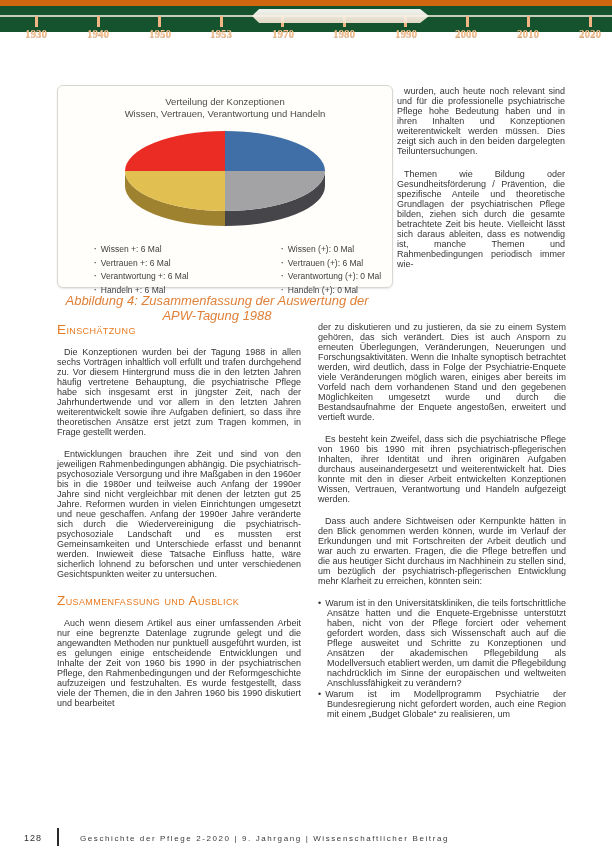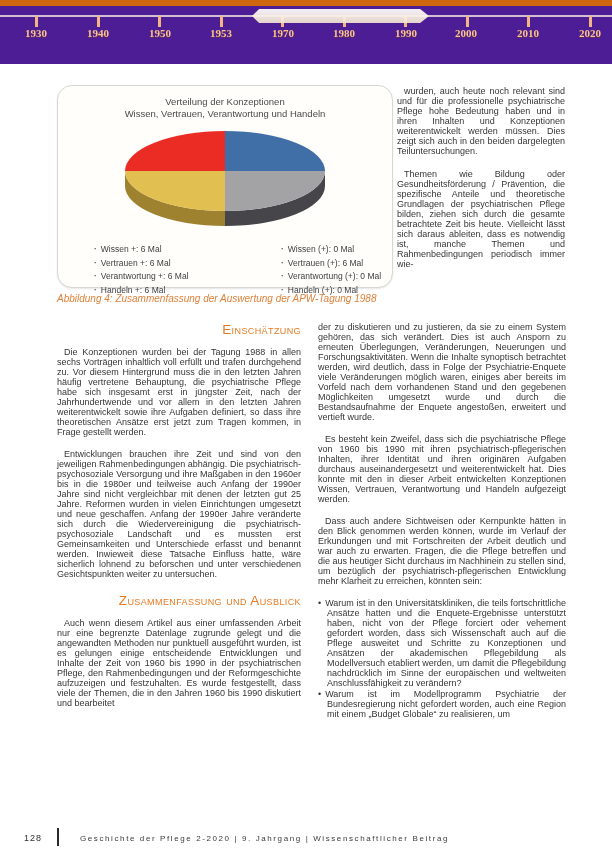--- a/index.html
+++ b/index.html
@@ -4,72 +4,72 @@
 <style>
   * { margin:0; padding:0; box-sizing:border-box; }
   html,body { background:#888; }
   .page {
     position:relative; width:612px; height:859px; margin:0 auto;
     background:#ffffff; overflow:hidden;
     font-family:"Liberation Sans", sans-serif; color:#353535;
   }
 
   
-  .banner { position:absolute; left:0; top:0; width:612px; height:64px; background:#4c1d95; }
+  .banner { position:absolute; left:0; top:0; width:612px; height:32px; background:#14532d; }
   .banner-topstrip { position:absolute; left:0; top:0; width:612px; height:6px; background:#cf6610; }
   .timeline-axis { position:absolute; left:0; top:15px; width:612px; height:2px; background:rgba(255,245,230,0.75); }
   .timeline-tick { position:absolute; top:16px; width:3px; height:11px; background:#f2b583; }
   .year-label {
     position:absolute; top:27px; width:40px; text-align:center;
     font-family:"Liberation Serif", serif; font-weight:bold; font-size:11px;
     color:#f7c391; text-shadow:0 1px 0 rgba(140,60,0,0.45);
   }
   .timeline-highlight {
     position:absolute; left:252px; top:9px; width:177px; height:14px;
     background:linear-gradient(to bottom,#ffffff,#f2e2cf);
     border-radius:8px; opacity:0.93;
     clip-path:polygon(0 50%, 4% 0, 95% 0, 100% 50%, 95% 100%, 4% 100%);
   }
 
   
   .figure-panel {
     position:absolute; left:57px; top:85px; width:336px; height:203px;
-    background:#fffefa; border:1px solid #d8d8d2; border-radius:15px;
+    background:#fffefa; border:1px solid #d8d8d2; border-radius:6px;
     box-shadow:0 1px 2px rgba(0,0,0,0.10);
   }
   .figure-title {
     margin-top:10px; text-align:center; font-size:9.5px; line-height:12px; color:#4a4a4a;
   }
   .pie-wrap { width:220px; margin:3px auto 0 auto; }
   .legend { display:flex; padding:6px 0 0 36px;gap:35px; }
   .legend ul { list-style:none; }
   .legend ul:first-child { width:152px; }
   .legend li { font-size:8.5px; line-height:13.5px; color:#3d3d3d; }
   .legend li::before { content:"·"; font-weight:bold; margin-right:4px; color:#555; }
   .figure-caption {
     position:absolute; left:57px; top:293px; width:320px;
-    font-size:10px; font-style:italic; color:#e0813a;
+    font-size:13px; font-style:italic; color:#e0813a;text-align:center;
   }
 
   
   .body-text p, .body-text li {
     font-size:9px; line-height:10px; text-align:justify; color:#353535;
     hyphens:auto; -webkit-hyphens:auto;
   }
   .body-text p { text-indent:7px; margin-bottom:12px; }
   .intro-col { position:absolute; left:397px; top:86px; width:168px; }
   .intro-col p { margin-bottom:13px; }
 
   .left-col  { position:absolute; left:57px;  top:318px; width:244px; }
   .right-col { position:absolute; left:318px; top:322px; width:248px; }
   .right-col p.cont { text-indent:0; }
 
   .section-heading {
     font-variant:small-caps; color:#e87a22; font-size:13.5px; letter-spacing:0.4px;
-    margin:4px 0 10px 0; font-weight:normal;text-align:right;
+    margin:4px 0 10px 0; font-weight:normal;
   }
   .left-col .section-heading.second { margin-top:14px; }
 
   .question-list { list-style:none; }
   .question-list li { padding-left:9px; text-indent:-9px; margin-bottom:1px; }
   .question-list li::before { content:"\2022"; margin-right:4px; }
 
   
   .footer-pagenum {
     position:absolute; left:24px; top:833px; font-size:9px; letter-spacing:1px; color:#2e2e2e;

